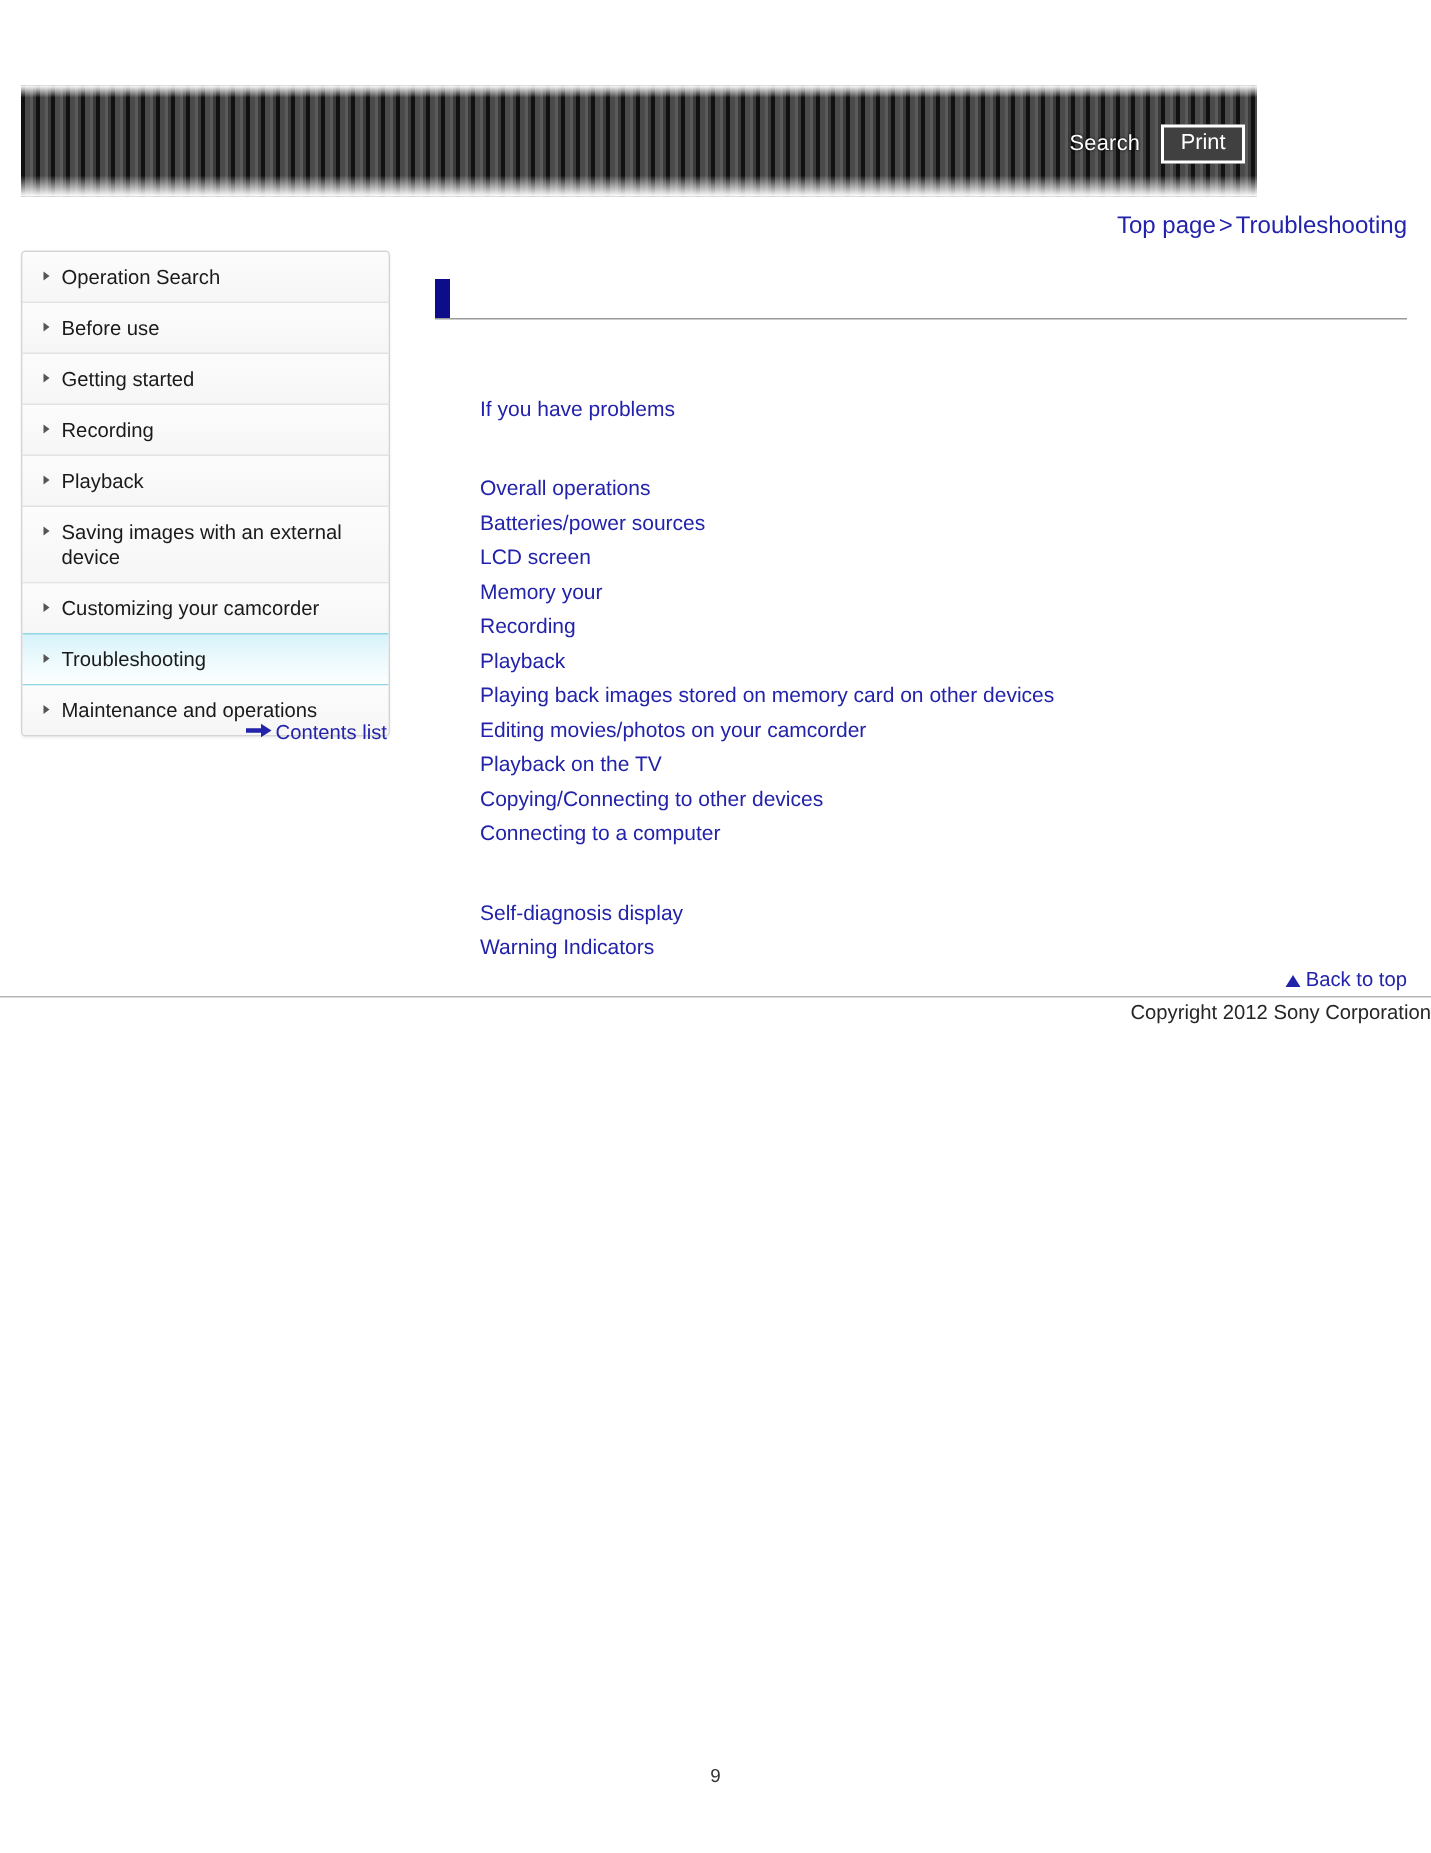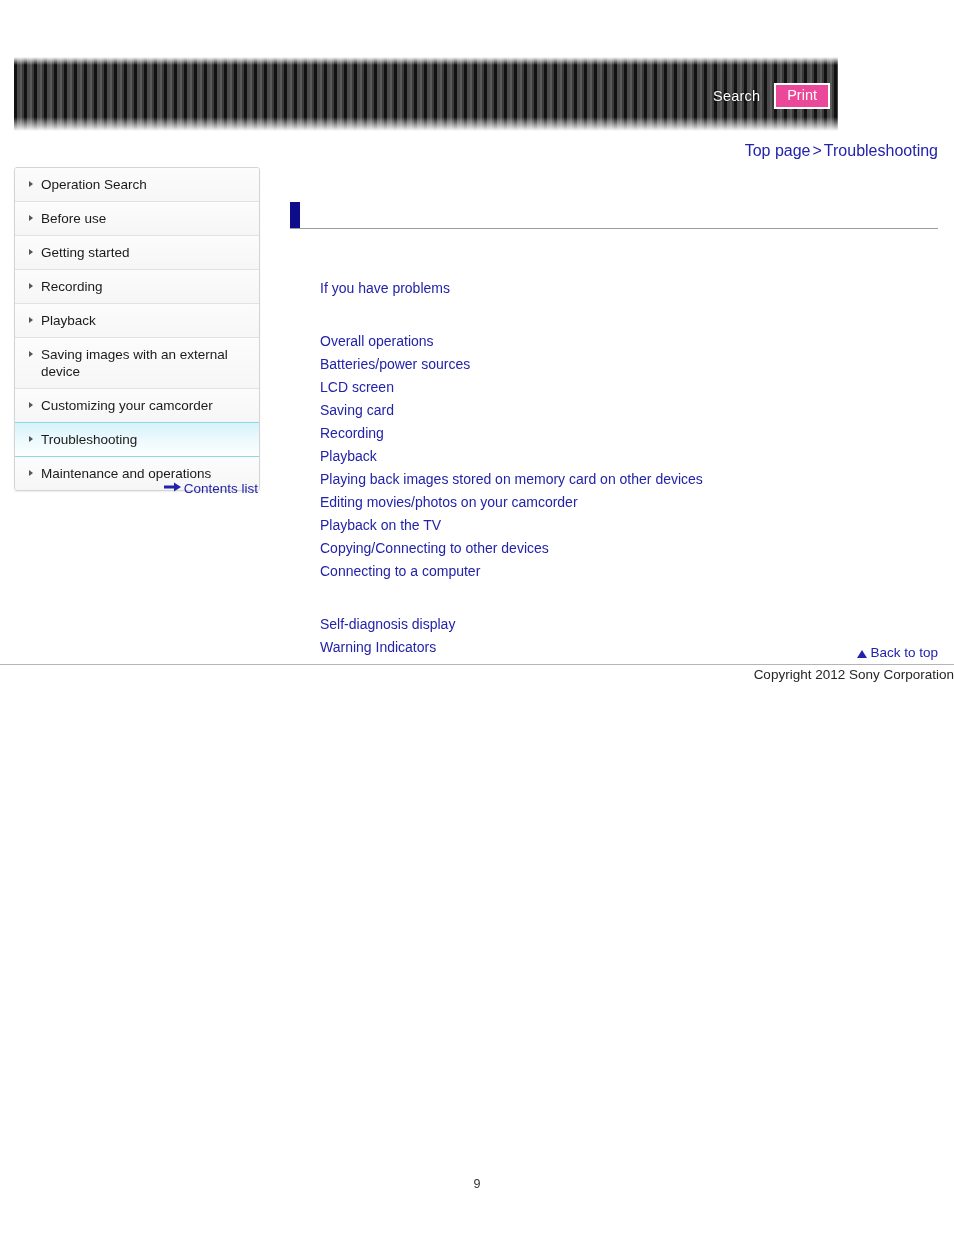--- a/index.html
+++ b/index.html
@@ -58,21 +58,21 @@
   #search-label {
     color: #ffffff;
     font-size: 14.5px;
     letter-spacing: .2px;
     text-shadow: 0 0 2px #000;
   }
   #print-button {
     color: #ffffff;
     font-size: 14.5px;
     border: 2px solid #ffffff;
-    background: #ec4899;
+    background: #404040;
     padding: 2px 11px 3px 11px;
     line-height: 17px;
   }
 
   
   #breadcrumb {
     position: absolute;
     right: 16px;
     top: 142px;
     font-size: 16px;
@@ -146,21 +146,21 @@
   #contents-list .label {
     color: #2222aa;
     text-decoration: none;
     vertical-align: middle;
   }
 
   
   #main {
     position: absolute;
     left: 290px;
-    top: 202px;
+    top: 186px;
     width: 648px;
   }
   #page-heading {
     display: flex;
     align-items: stretch;
     border-bottom: 1px solid #9a9a9a;
     min-height: 26px;
   }
   #page-heading .marker {
     width: 10px;
@@ -311,21 +311,21 @@
   </div>
 
   <div id="link-groups">
     <div class="link-row">If you have problems</div>
 
     <div class="group-gap"></div>
 
     <div class="link-row">Overall operations</div>
     <div class="link-row">Batteries/power sources</div>
     <div class="link-row">LCD screen</div>
-    <div class="link-row">Saving card</div>
+    <div class="link-row">Memory your</div>
     <div class="link-row">Recording</div>
     <div class="link-row">Playback</div>
     <div class="link-row">Playing back images stored on memory card on other devices</div>
     <div class="link-row">Editing movies/photos on your camcorder</div>
     <div class="link-row">Playback on the TV</div>
     <div class="link-row">Copying/Connecting to other devices</div>
     <div class="link-row">Connecting to a computer</div>
 
     <div class="group-gap"></div>
 

